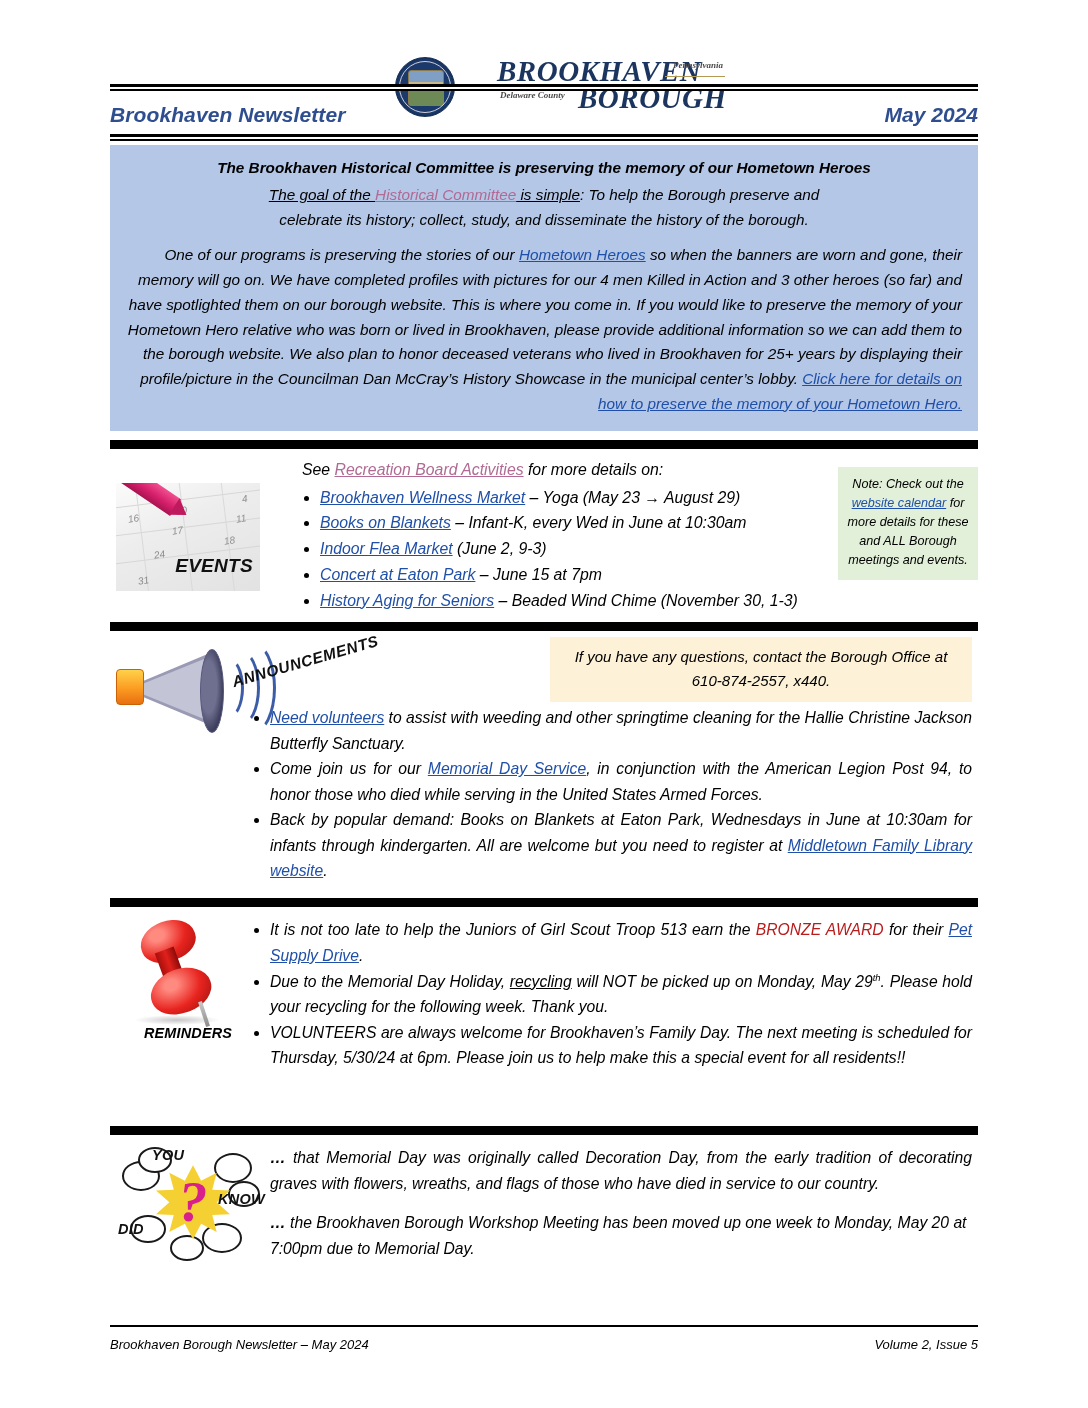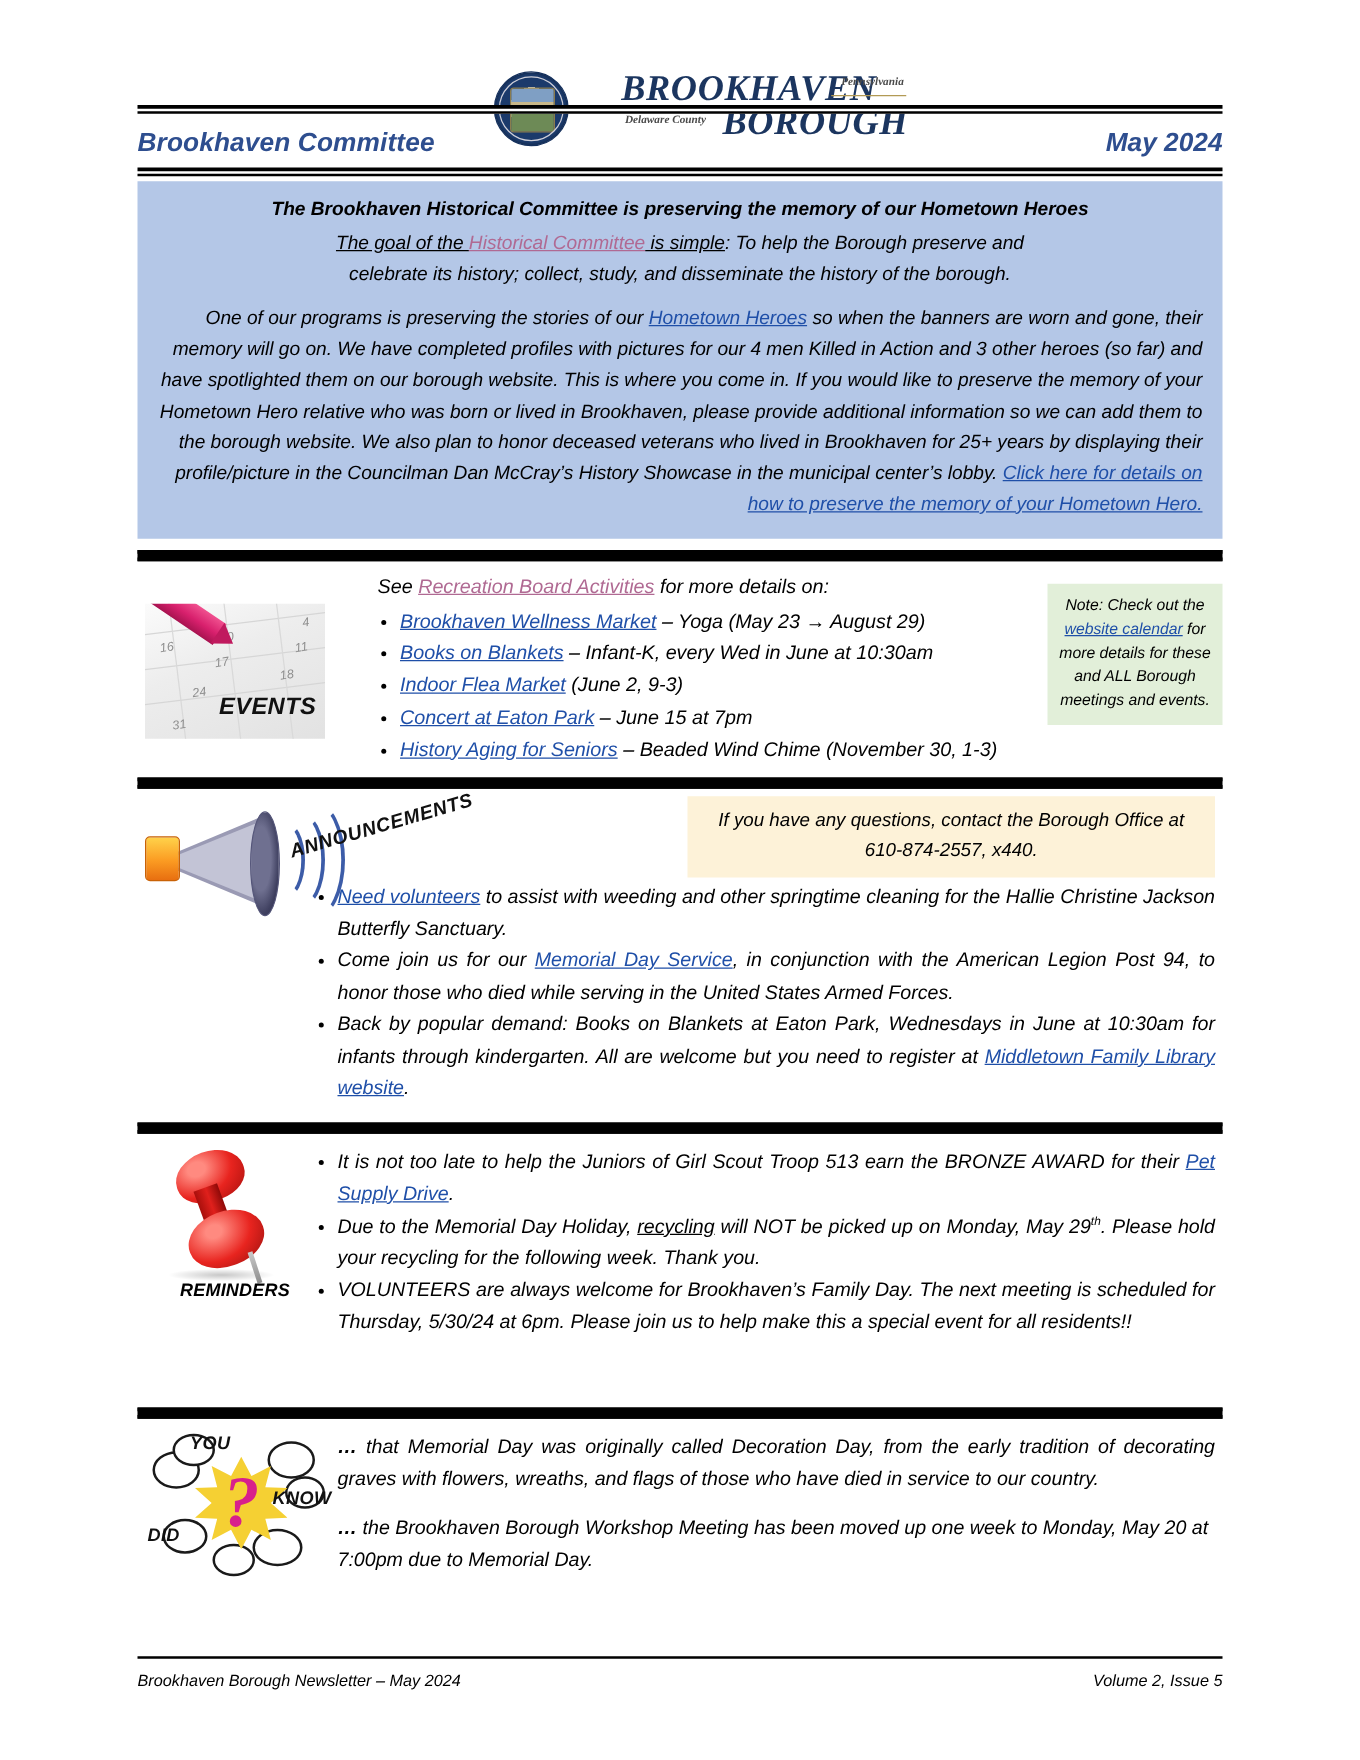--- a/index.html
+++ b/index.html
@@ -444,21 +444,21 @@
     letter-spacing: .2px;
   }
   ul.rem-list {
     margin: 0;
     padding-left: 160px;
     padding-right: 6px;
     font-size: 15.7px;
     line-height: 1.63;
     text-align: justify;
   }
-  .bronze { color: #000000; margin-top: 14px; }
+  .bronze { color: #b91c1c; margin-top: 14px; }
 
   
   .dyk-section {
     position: relative;
     padding-top: 10px;
     min-height: 150px;
   }
   .dyk-img {
     position: absolute;
     left: 6px;
@@ -555,21 +555,21 @@
         <div class="lt-pa">Pennsylvania</div>
         <div class="lt-delco-rule"></div>
         <div class="lt-delco">Delaware County</div>
         <div class="lt-borough">BOROUGH</div>
       </div>
     </div>
 
     <div class="header-rule"></div>
 
     <div class="header-bar">
-      <div class="header-title">Brookhaven Committee</div>
+      <div class="header-title">Brookhaven Newsletter</div>
       <div class="header-date">May 2024</div>
     </div>
 
     <div class="header-rule2"></div>
   </div>
 
   <div class="feature-box">
     <div class="fb-title">The Brookhaven Historical Committee is preserving the memory of our Hometown Heroes</div>
     <div class="fb-sub"><span class="u">The goal of the </span><a class="link-mauve" href="#">Historical Committee</a><span class="u"> is simple</span><span>: To help the Borough preserve and</span></div>
     <div class="fb-sub">celebrate its history; collect, study, and disseminate the history of the borough.</div>

